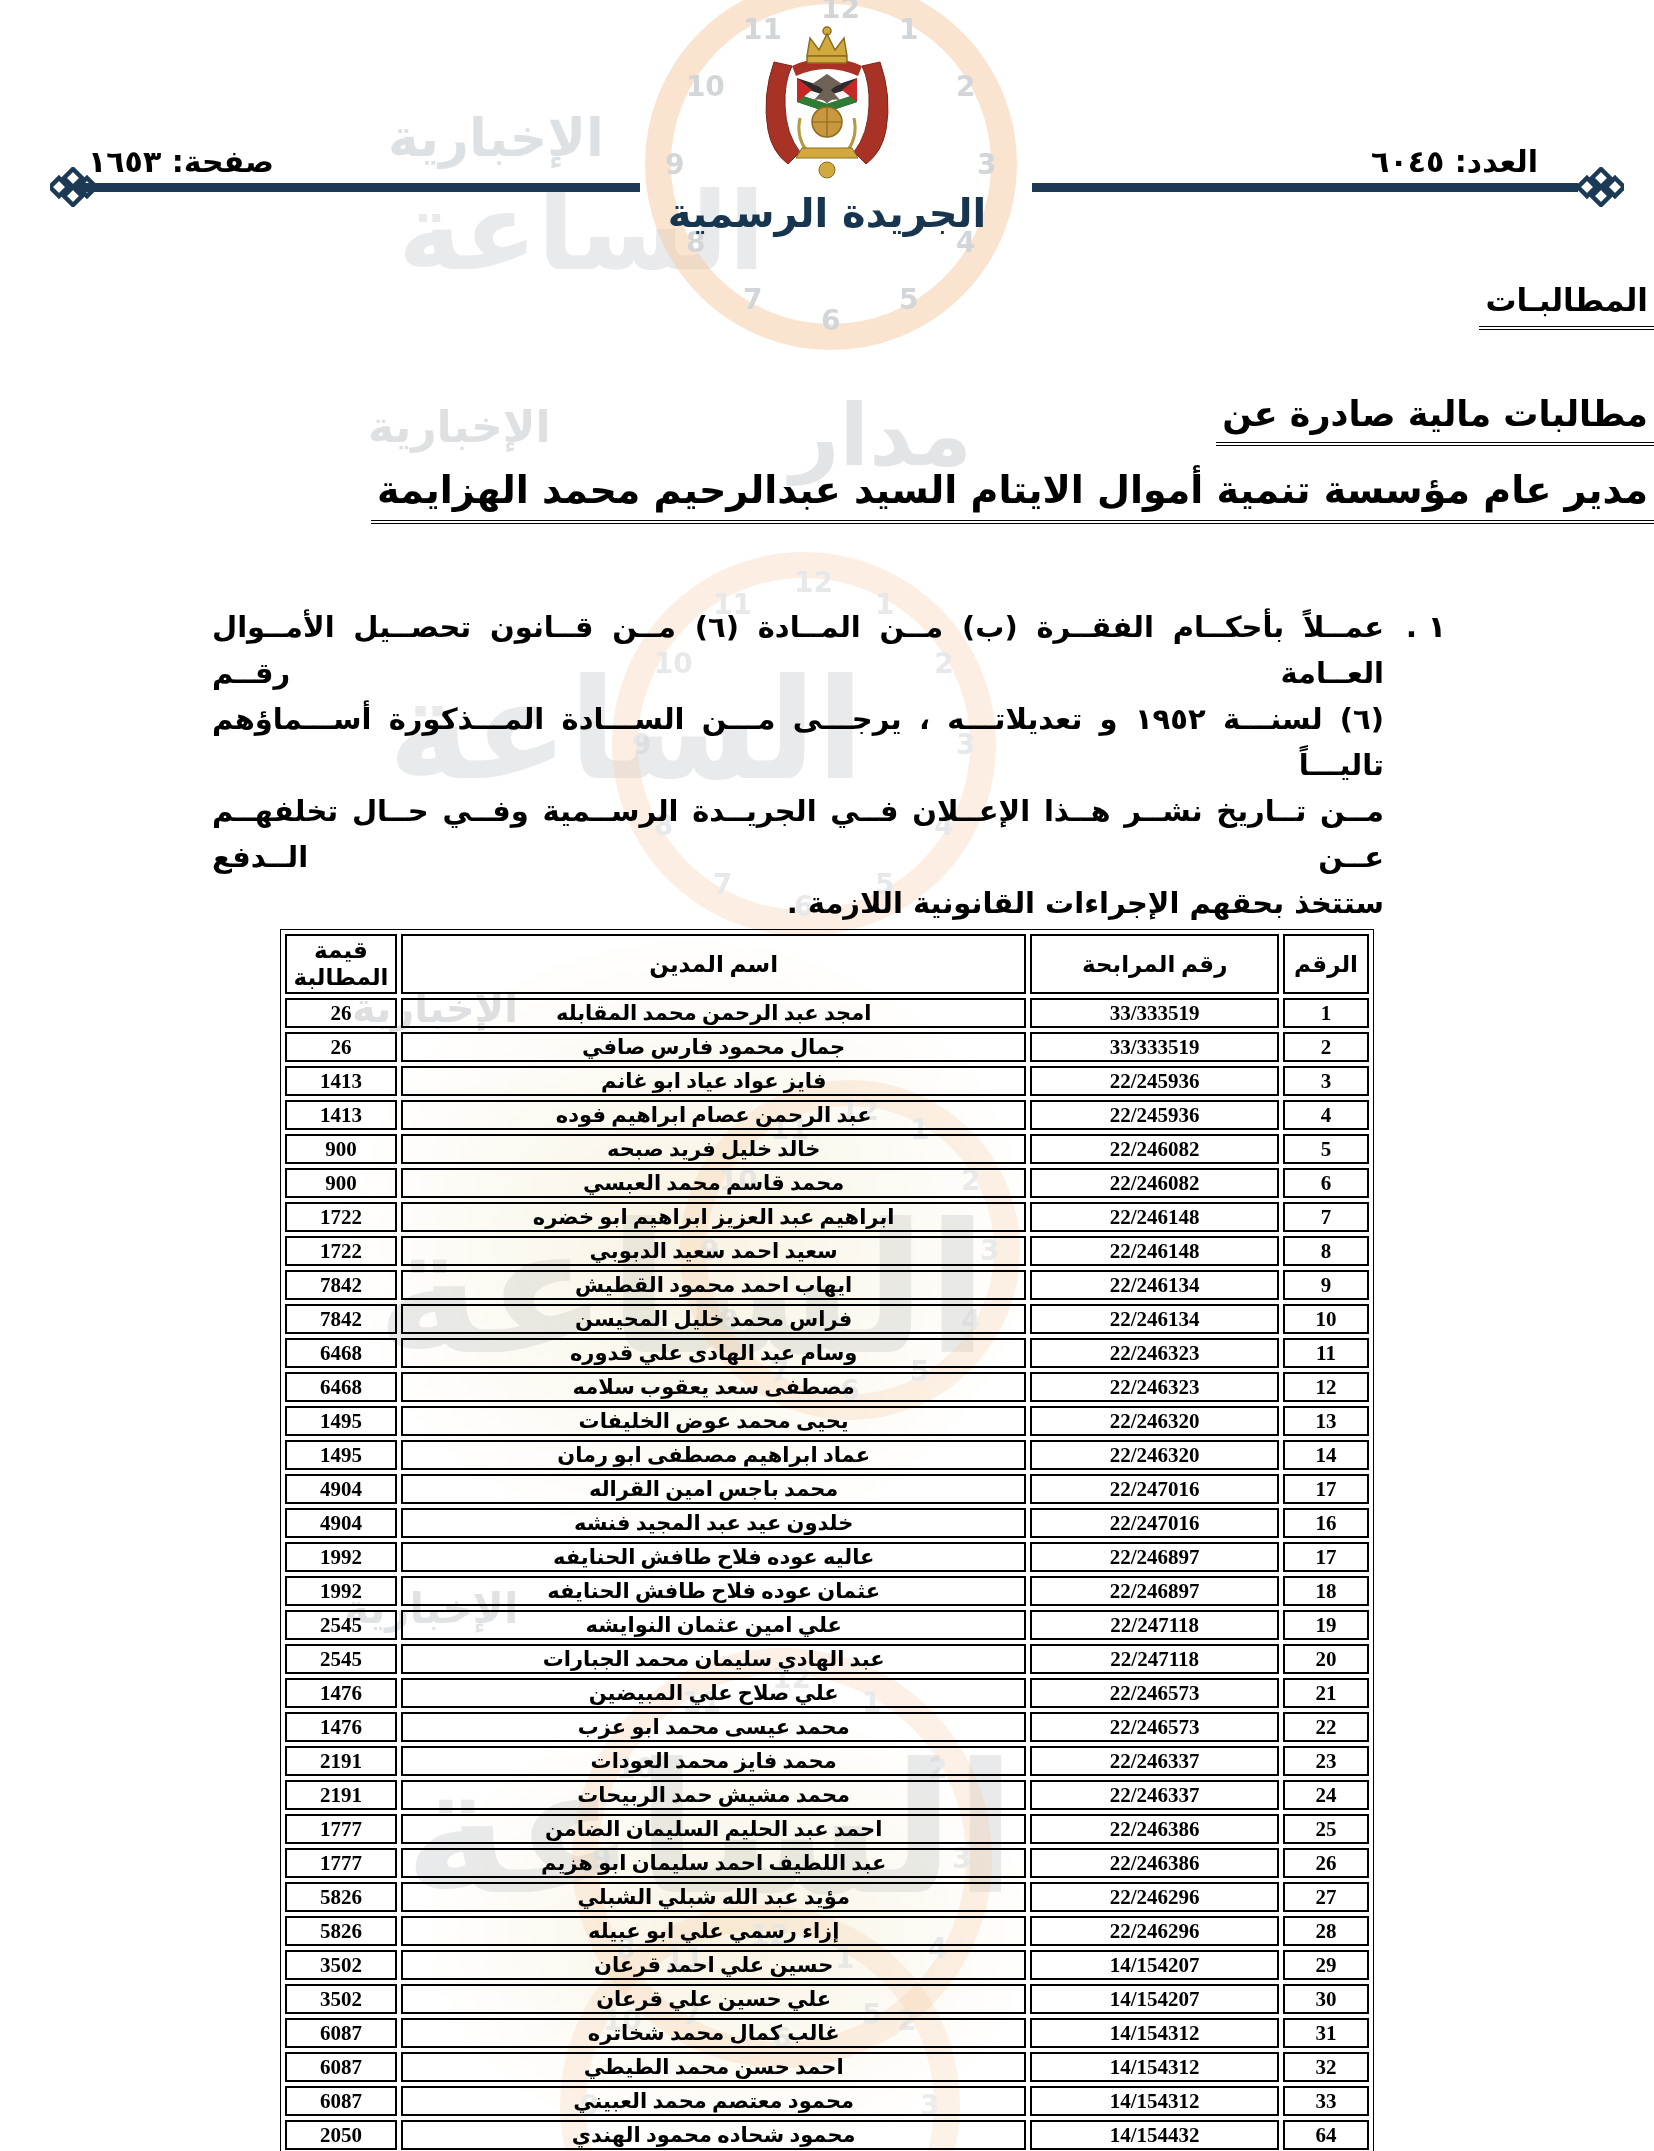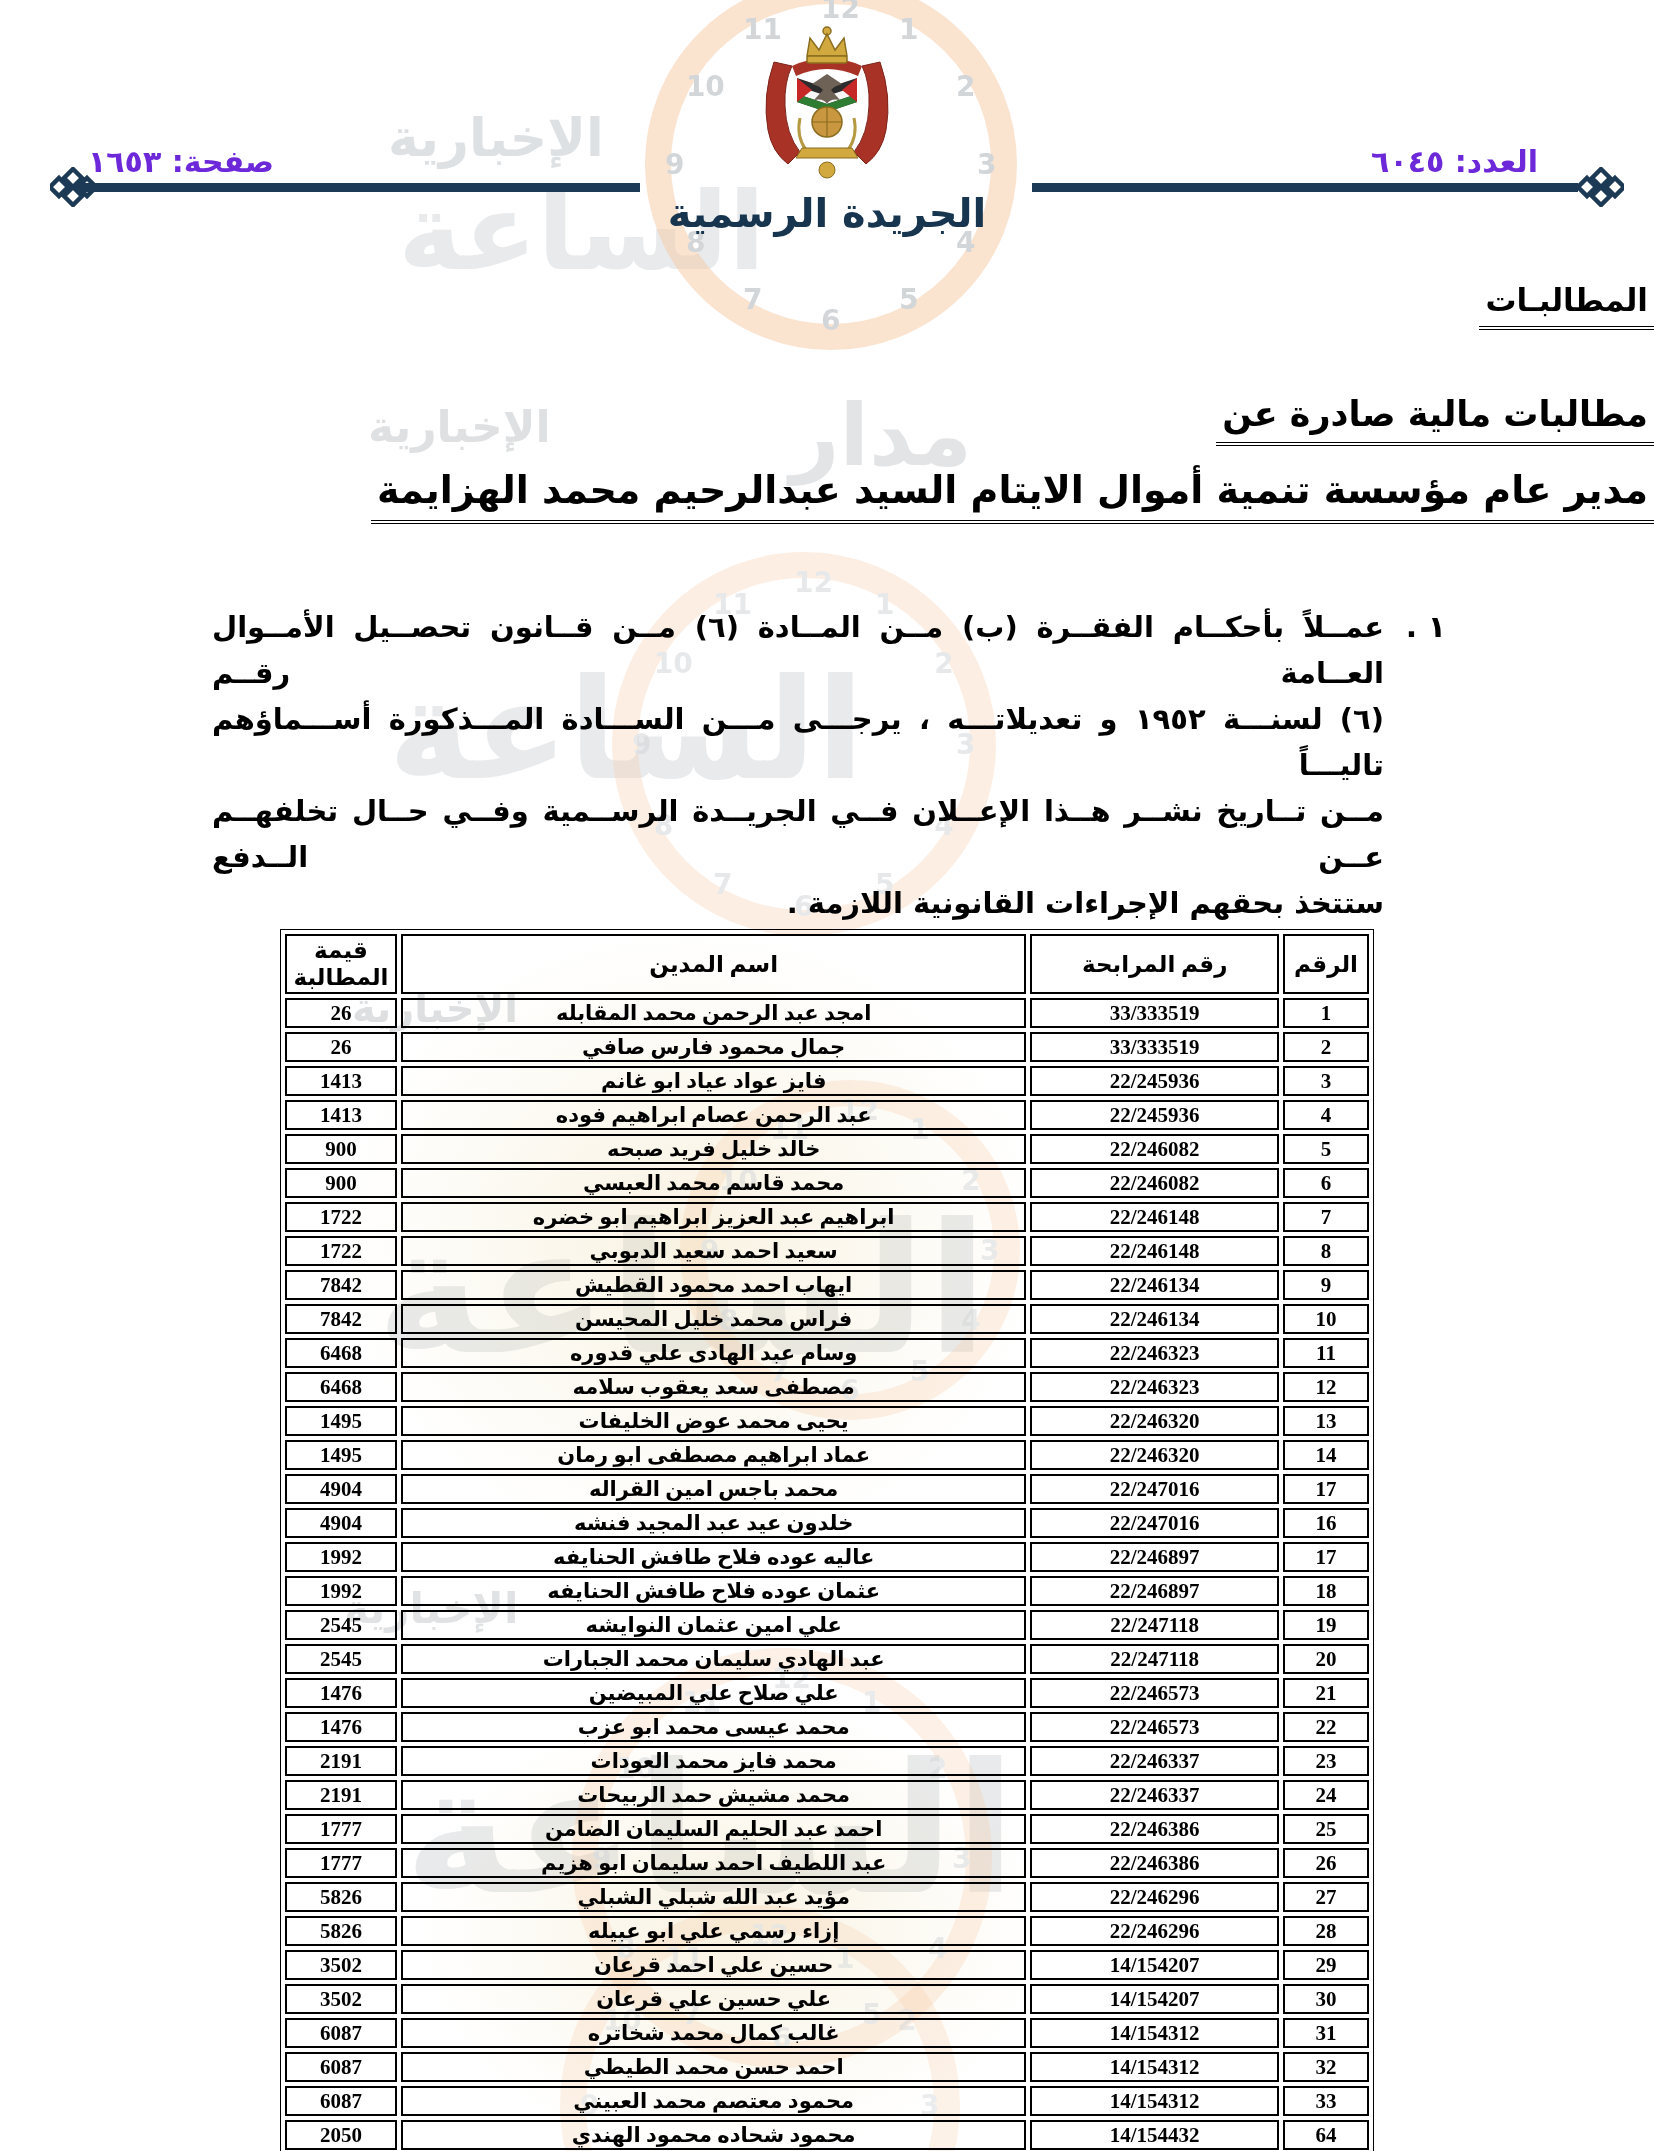--- a/index.html
+++ b/index.html
@@ -8,21 +8,21 @@
     position:relative;width:1654px;height:2151px;background:#fff;overflow:hidden;
     direction:rtl;font-family:"DejaVu Sans",sans-serif;color:#000;margin:0 auto;
   }
   
   .wm{position:absolute;pointer-events:none;user-select:none}
   .wm-text{font-weight:bold;color:#d9dbdd;white-space:nowrap;line-height:1}
   .wm-ring{border-radius:50%;border:26px solid rgba(246,201,162,.55)}
   .wm-ring .cn{position:absolute;color:#d3d6d9;font-weight:bold;font-size:28px;font-family:"DejaVu Sans",sans-serif}
   .wm-blob{border-radius:50%;background:radial-gradient(closest-side,rgba(238,222,178,.38),rgba(238,222,178,0))}
   
-  .hdr-text{position:absolute;font-size:30px;font-weight:bold;color:#6d28d9;letter-spacing:.5px}
+  .hdr-text{position:absolute;font-size:30px;font-weight:bold;color:#000000;letter-spacing:.5px}
   .rule{position:absolute;top:183px;height:9px;background:#1c3a55}
   .rule.l{left:80px;width:560px}
   .rule.r{left:1032px;width:546px}
   .deco{position:absolute;top:167px;width:46px;height:40px}
   .deco.l{left:50px}
   .deco.r{left:1578px}
   .emblem{position:absolute;left:752px;top:22px;width:150px;height:162px}
   .gazette-title{position:absolute;left:0;right:0;top:190px;text-align:center;
     font-size:40px;font-weight:bold;color:#17354f}
   

